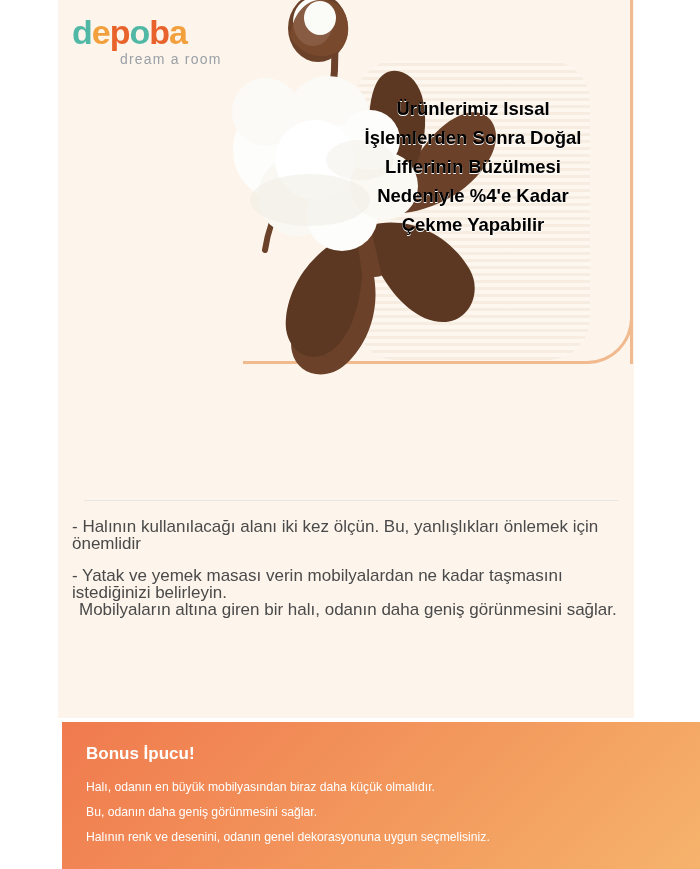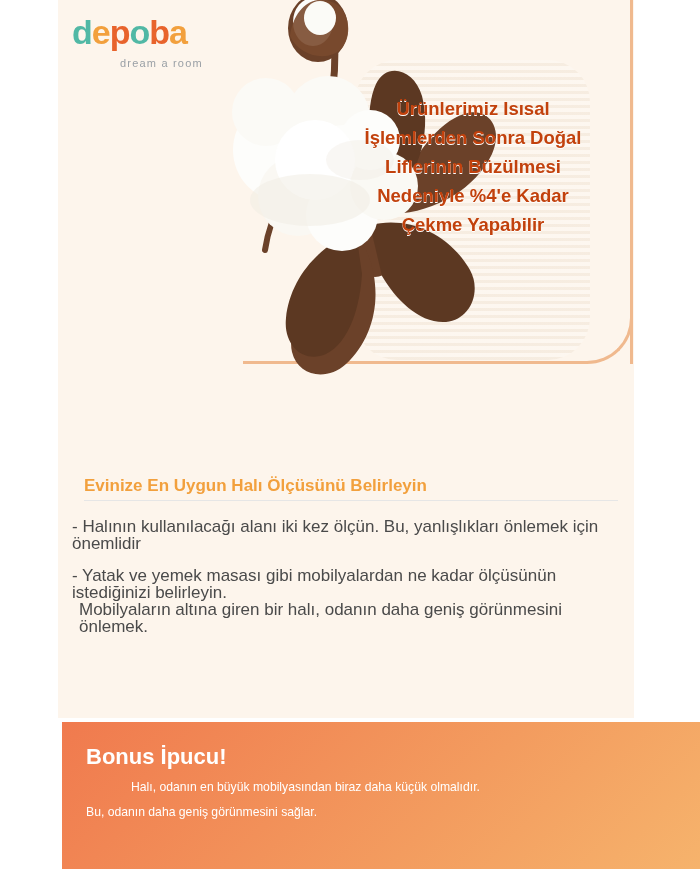--- a/index.html
+++ b/index.html
@@ -85,34 +85,34 @@
     line-height: 36px;
   }
   .logo-word span { display: inline-block; }
   .c-d { color: #51b8a5; }
   .c-e { color: #f2a03d; }
   .c-p { color: #e8632c; }
   .c-o1 { color: #51b8a5; }
   .c-b { color: #e8632c; }
   .c-a { color: #f2a03d; }
   .logo-sub {
-    margin-top: 7px;
+    margin-top: 1px;
     margin-left: 48px;
-    font-size: 11px;
+    font-size: 14px;
     letter-spacing: 1.2px;
     color: #9aa0a6;
   }
 
   
   .hero-headline {
     position: absolute;
     left: 352px; top: 94px;
     width: 242px;
     text-align: center;
-    color: #c2410c;
+    color: #000000;
     font-size: 18.5px;
     font-weight: bold;
     line-height: 29px;
     text-shadow: 0 1px 0 #fff;
   }
 
   
   .cotton { position: absolute; left: 170px; top: 0; width: 420px; height: 430px; }
 
   
@@ -152,31 +152,31 @@
   
   .bonus {
     position: absolute;
     left: 62px; top: 722px;
     width: 638px; height: 147px;
     background: linear-gradient(135deg, #f07a4e 0%, #f39c5f 60%, #f6b36c 100%);
   }
   .bonus-title {
     position: absolute;
     left: 24px; top: 22px;
-    font-size: 22px;
+    font-size: 17px;
     font-weight: bold;
     color: #ffffff;
   }
   .bonus-line {
     position: absolute;
     left: 24px;
     font-size: 12.2px;
     color: #ffffff;
   }
-  .bl1 { top: 58px; margin-left: 45px; }
+  .bl1 { top: 58px; }
   .bl2 { top: 83px; }
   .bl3 { top: 108px; }
 </style>
 </head>
 <body>
 
 <div class="page">
 
   <div class="hero">
     <div class="hero-left-white"></div>
@@ -225,36 +225,36 @@
       <div class="logo-word">
         <span class="c-d">d</span><span class="c-e">e</span><span class="c-p">p</span><span class="c-o1">o</span><span class="c-b">b</span><span class="c-a">a</span>
       </div>
       <div class="logo-sub">dream a room</div>
     </div>
 
     <div class="hero-headline">Ürünlerimiz Isısal İşlemlerden Sonra Doğal Liflerinin Büzülmesi Nedeniyle %4'e Kadar Çekme Yapabilir</div>
   </div>
 
   <div class="tips">
-    <div class="tips-title">Evinize En Uygun Halı Ölçüsünü Belirleyin</div>
     <div class="tips-rule"></div>
 
     <div class="tips-list">
       <div class="tip">
         <span>- Halının kullanılacağı alanı iki kez ölçün. Bu, yanlışlıkları önlemek için önemlidir</span>
         <span class="l2"></span>
       </div>
       <div class="tip">
-        <span>- Yatak ve yemek masası gibi mobilyalardan ne kadar ölçüsünün istediğinizi belirleyin.</span>
-        <span class="l2">Mobilyaların altına giren bir halı, odanın daha geniş görünmesini önlemek.</span>
+        <span>- Yatak ve yemek masası verin mobilyalardan ne kadar taşmasını istediğinizi belirleyin.</span>
+        <span class="l2">Mobilyaların altına giren bir halı, odanın daha geniş görünmesini sağlar.</span>
       </div>
       <div class="tip">
       </div>
     </div>
   </div>
 
   <div class="bonus">
     <div class="bonus-title">Bonus İpucu!</div>
     <div class="bonus-line bl1">Halı, odanın en büyük mobilyasından biraz daha küçük olmalıdır.</div>
     <div class="bonus-line bl2">Bu, odanın daha geniş görünmesini sağlar.</div>
+    <div class="bonus-line bl3">Halının renk ve desenini, odanın genel dekorasyonuna uygun seçmelisiniz.</div>
   </div>
 
 </div>
 
 </body></html>

